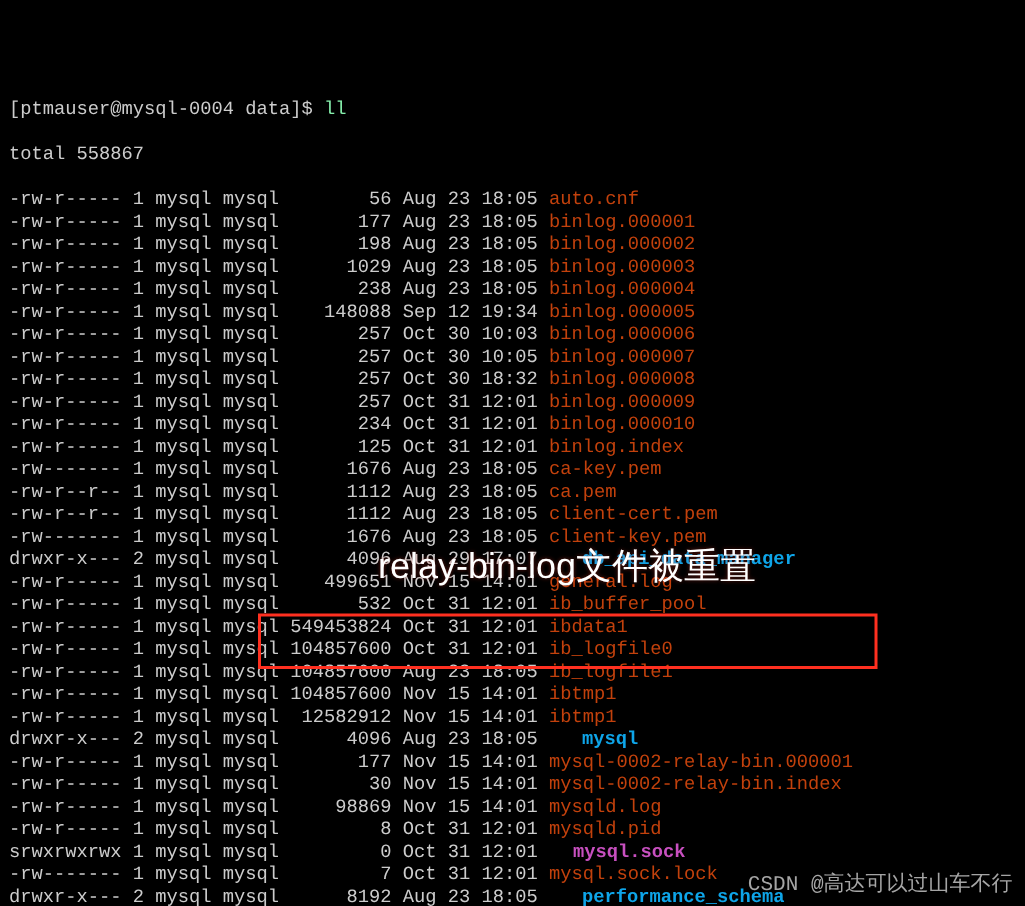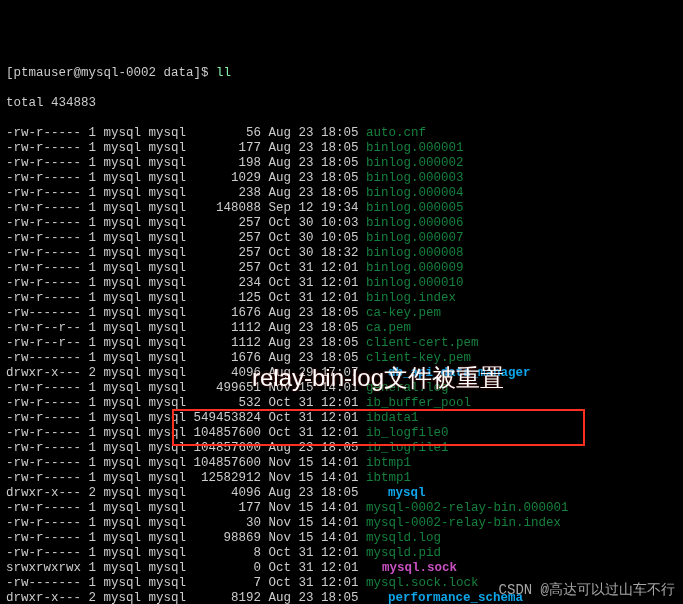--- a/index.html
+++ b/index.html
@@ -13,21 +13,21 @@
     white-space: pre;
     width: 683px;
     height: 604px;
     box-sizing: border-box;
     position: relative;
     overflow: hidden;
   }
   .row { white-space: pre; }
   .prompt-br { color: #ccc; }
   .cmd { color: #86efac; }
-  .file { color: #15803d; }
+  .file { color: #c2410c; }
   .dir { color: #0ea5e9; font-weight: bold; padding-left: 22px; }
   .sock { color: #c850c0; font-weight: bold; padding-left: 16px; }
   .highlight-box {
     position: absolute;
     border: 2px solid #ff3020;
     pointer-events: none;
   }
   .annotation {
     position: absolute;
     color: #ffffff;
@@ -47,22 +47,22 @@
     font-family: Liberation Mono, monospace;
     font-size: 14px;
     white-space: nowrap;
   }
 </style>
 </head>
 <body>
 
 
 
-<div class="row"><span class="prompt-br">[ptmauser@mysql-0002 data]$ </span><span class="cmd">ll</span></div>
-<div class="row">total 434883</div>
+<div class="row"><span class="prompt-br">[ptmauser@mysql-0004 data]$ </span><span class="cmd">ll</span></div>
+<div class="row">total 558867</div>
 <div id="listing"><div class="row"><span>-rw-r----- 1 mysql mysql        56 Aug 23 18:05 </span><span class="file">auto.cnf</span></div><div class="row"><span>-rw-r----- 1 mysql mysql       177 Aug 23 18:05 </span><span class="file">binlog.000001</span></div><div class="row"><span>-rw-r----- 1 mysql mysql       198 Aug 23 18:05 </span><span class="file">binlog.000002</span></div><div class="row"><span>-rw-r----- 1 mysql mysql      1029 Aug 23 18:05 </span><span class="file">binlog.000003</span></div><div class="row"><span>-rw-r----- 1 mysql mysql       238 Aug 23 18:05 </span><span class="file">binlog.000004</span></div><div class="row"><span>-rw-r----- 1 mysql mysql    148088 Sep 12 19:34 </span><span class="file">binlog.000005</span></div><div class="row"><span>-rw-r----- 1 mysql mysql       257 Oct 30 10:03 </span><span class="file">binlog.000006</span></div><div class="row"><span>-rw-r----- 1 mysql mysql       257 Oct 30 10:05 </span><span class="file">binlog.000007</span></div><div class="row"><span>-rw-r----- 1 mysql mysql       257 Oct 30 18:32 </span><span class="file">binlog.000008</span></div><div class="row"><span>-rw-r----- 1 mysql mysql       257 Oct 31 12:01 </span><span class="file">binlog.000009</span></div><div class="row"><span>-rw-r----- 1 mysql mysql       234 Oct 31 12:01 </span><span class="file">binlog.000010</span></div><div class="row"><span>-rw-r----- 1 mysql mysql       125 Oct 31 12:01 </span><span class="file">binlog.index</span></div><div class="row"><span>-rw------- 1 mysql mysql      1676 Aug 23 18:05 </span><span class="file">ca-key.pem</span></div><div class="row"><span>-rw-r--r-- 1 mysql mysql      1112 Aug 23 18:05 </span><span class="file">ca.pem</span></div><div class="row"><span>-rw-r--r-- 1 mysql mysql      1112 Aug 23 18:05 </span><span class="file">client-cert.pem</span></div><div class="row"><span>-rw------- 1 mysql mysql      1676 Aug 23 18:05 </span><span class="file">client-key.pem</span></div><div class="row"><span>drwxr-x--- 2 mysql mysql      4096 Aug 29 17:07 </span><span class="dir">db_api_data_manager</span></div><div class="row"><span>-rw-r----- 1 mysql mysql    499651 Nov 15 14:01 </span><span class="file">general.log</span></div><div class="row"><span>-rw-r----- 1 mysql mysql       532 Oct 31 12:01 </span><span class="file">ib_buffer_pool</span></div><div class="row"><span>-rw-r----- 1 mysql mysql 549453824 Oct 31 12:01 </span><span class="file">ibdata1</span></div><div class="row"><span>-rw-r----- 1 mysql mysql 104857600 Oct 31 12:01 </span><span class="file">ib_logfile0</span></div><div class="row"><span>-rw-r----- 1 mysql mysql 104857600 Aug 23 18:05 </span><span class="file">ib_logfile1</span></div><div class="row"><span>-rw-r----- 1 mysql mysql 104857600 Nov 15 14:01 </span><span class="file">ibtmp1</span></div><div class="row"><span>-rw-r----- 1 mysql mysql  12582912 Nov 15 14:01 </span><span class="file">ibtmp1</span></div><div class="row"><span>drwxr-x--- 2 mysql mysql      4096 Aug 23 18:05 </span><span class="dir">mysql</span></div><div class="row"><span>-rw-r----- 1 mysql mysql       177 Nov 15 14:01 </span><span class="file">mysql-0002-relay-bin.000001</span></div><div class="row"><span>-rw-r----- 1 mysql mysql        30 Nov 15 14:01 </span><span class="file">mysql-0002-relay-bin.index</span></div><div class="row"><span>-rw-r----- 1 mysql mysql     98869 Nov 15 14:01 </span><span class="file">mysqld.log</span></div><div class="row"><span>-rw-r----- 1 mysql mysql         8 Oct 31 12:01 </span><span class="file">mysqld.pid</span></div><div class="row"><span>srwxrwxrwx 1 mysql mysql         0 Oct 31 12:01 </span><span class="sock">mysql.sock</span></div><div class="row"><span>-rw------- 1 mysql mysql         7 Oct 31 12:01 </span><span class="file">mysql.sock.lock</span></div><div class="row"><span>drwxr-x--- 2 mysql mysql      8192 Aug 23 18:05 </span><span class="dir">performance_schema</span></div></div>
 
 
 <div class="highlight-box" id="hlbox" style="left: 172px; top: 409px; width: 409px; height: 33px;"></div>
 <div class="annotation" id="anno" style="left: 252px; top: 370px;">relay-bin-log文件被重置</div>
 <div class="watermark">CSDN @高达可以过山车不行</div>
 
 
 
 

